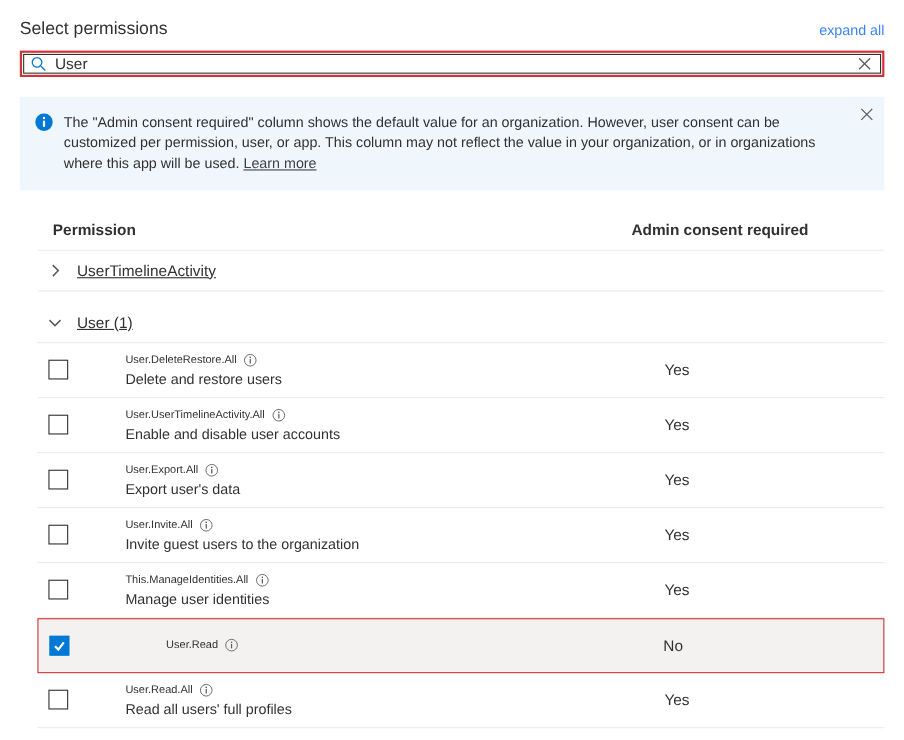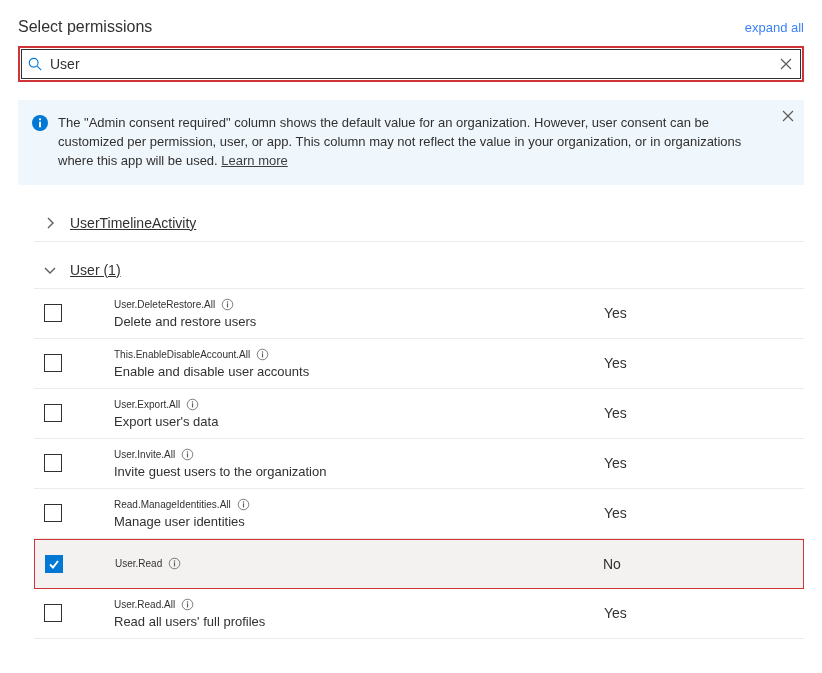--- a/index.html
+++ b/index.html
@@ -30,21 +30,21 @@
   }
   .search-wrap {
     border: 2px solid #d13438;
     padding: 1px;
     margin-bottom: 18px;
   }
   .search-box {
     display: flex;
     align-items: center;
     border: 1px solid #323130;
-    height: 30px;
+    height: 18px;
     padding: 0 6px;
   }
   .search-icon {
     color: #0078d4;
     display: flex;
     align-items: center;
     margin-right: 6px;
   }
   .search-input {
     flex: 1;
@@ -119,20 +119,21 @@
   .perm-row {
     display: flex;
     align-items: center;
     border-bottom: 1px solid #edebe9;
     padding: 8px 0 8px 4px;
     min-height: 50px;
   }
   .perm-row.highlighted {
     border: 1px solid #d13438;
     background: #f3f2f1;
+    gap: 36px;
   }
   .cb-cell {
     width: 50px;
     display: flex;
     justify-content: flex-start;
     padding-left: 6px;
   }
   .checkbox {
     width: 18px;
     height: 18px;
@@ -212,20 +213,24 @@
   </div>
   <span class="banner-close">
     <svg width="12" height="12" viewBox="0 0 12 12">
         <line x1="1" y1="1" x2="11" y2="11" stroke="currentColor" stroke-width="1.2"></line>
         <line x1="11" y1="1" x2="1" y2="11" stroke="currentColor" stroke-width="1.2"></line>
       </svg>
   </span>
 </div>
 
 <div class="table">
+  <div class="table-header">
+    <div class="col-perm">Permission</div>
+    <div class="col-consent">Admin consent required</div>
+  </div>
 
   <div class="cat-row">
     <span class="chevron">
       <svg width="12" height="12" viewBox="0 0 12 12">
           <polyline points="4,1 9,6 4,11" fill="none" stroke="currentColor" stroke-width="1.4"></polyline>
         </svg>
     </span>
     <span class="cat-label">UserTimelineActivity</span>
   </div>
 
@@ -259,21 +264,21 @@
           <div class="perm-desc">Delete and restore users</div>
         </div>
         <div class="consent-cell">Yes</div>
       </div>
       <div class="perm-row">
         <div class="cb-cell">
           <div class="checkbox"></div>
         </div>
         <div class="perm-main">
           <div class="perm-name-line">
-            <span class="perm-name">This.EnableDisableAccount.All</span>
+            <span class="perm-name">User.UserTimelineActivity.All</span>
             <span class="info-sm">
               <svg width="13" height="13" viewBox="0 0 16 16">
                 <circle cx="8" cy="8" r="6.5" fill="none" stroke="currentColor" stroke-width="1"></circle>
                 <circle cx="8" cy="4.8" r="0.9" fill="currentColor"></circle>
                 <rect x="7.3" y="6.6" width="1.4" height="5" fill="currentColor"></rect>
               </svg>
             </span>
           </div>
           <div class="perm-desc">Enable and disable user accounts</div>
         </div>
@@ -316,21 +321,21 @@
           <div class="perm-desc">Invite guest users to the organization</div>
         </div>
         <div class="consent-cell">Yes</div>
       </div>
       <div class="perm-row">
         <div class="cb-cell">
           <div class="checkbox"></div>
         </div>
         <div class="perm-main">
           <div class="perm-name-line">
-            <span class="perm-name">Read.ManageIdentities.All</span>
+            <span class="perm-name">This.ManageIdentities.All</span>
             <span class="info-sm">
               <svg width="13" height="13" viewBox="0 0 16 16">
                 <circle cx="8" cy="8" r="6.5" fill="none" stroke="currentColor" stroke-width="1"></circle>
                 <circle cx="8" cy="4.8" r="0.9" fill="currentColor"></circle>
                 <rect x="7.3" y="6.6" width="1.4" height="5" fill="currentColor"></rect>
               </svg>
             </span>
           </div>
           <div class="perm-desc">Manage user identities</div>
         </div>

